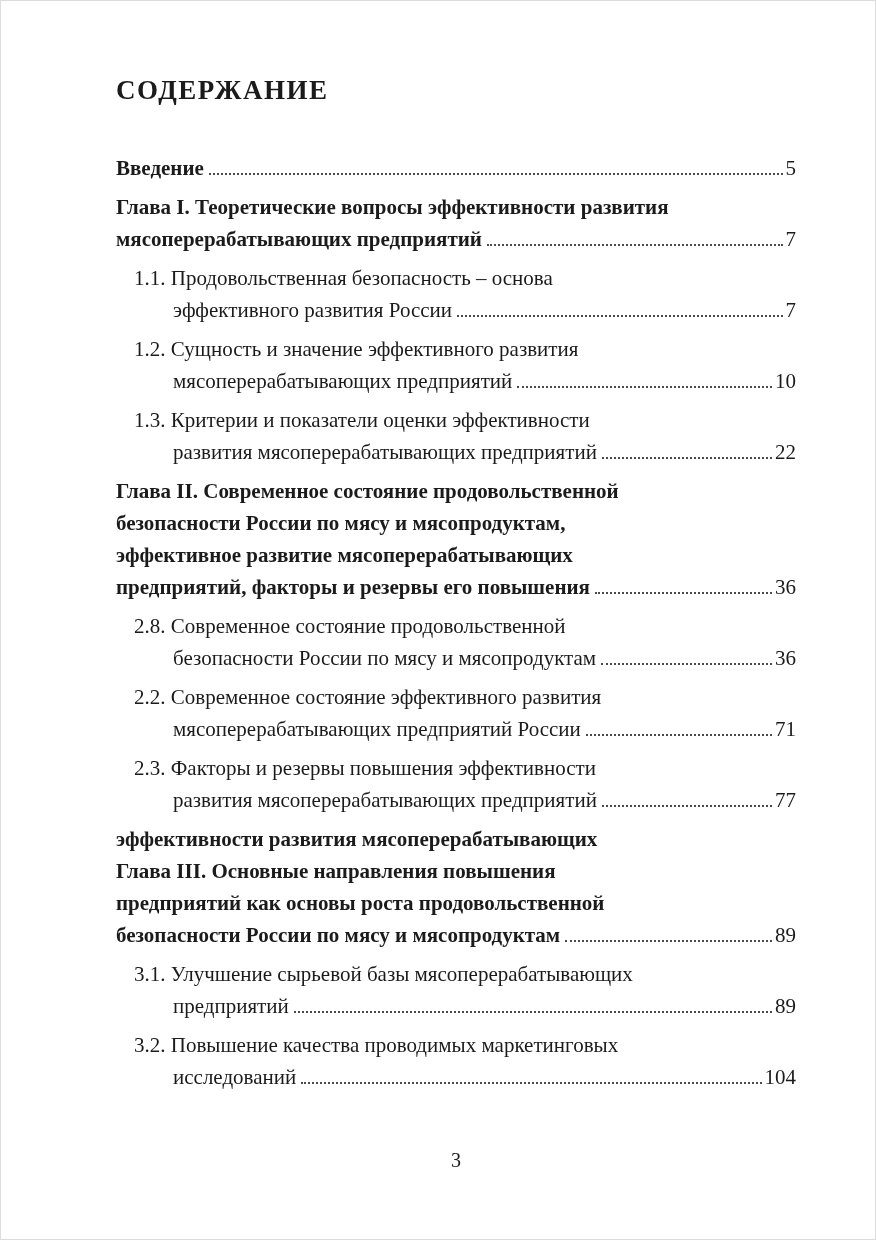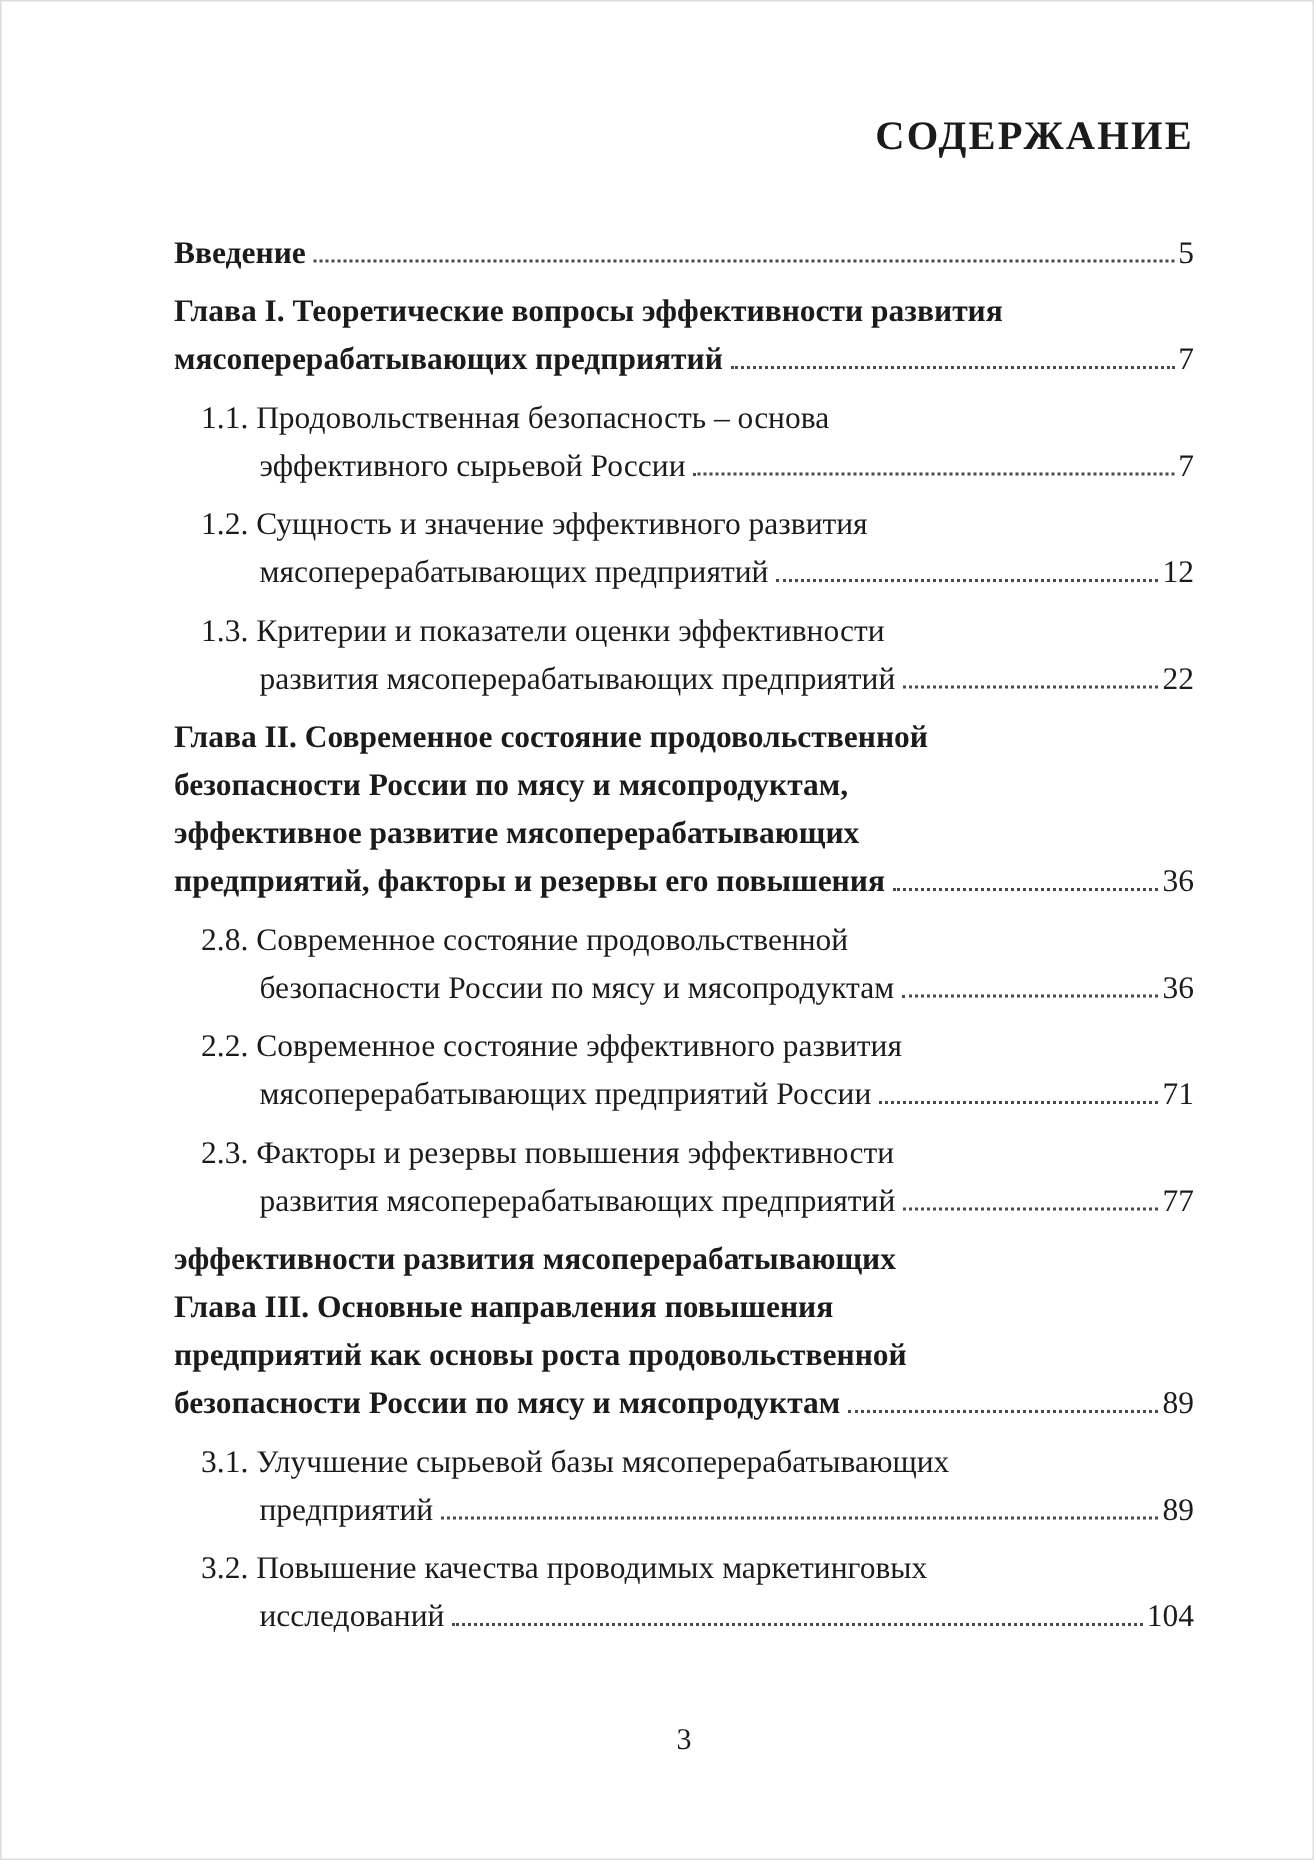--- a/index.html
+++ b/index.html
@@ -17,21 +17,21 @@
   .content {
     position: absolute;
     left: 115px;
     top: 74px;
     width: 680px;
   }
   .doc-title {
     font-size: 27px;
     font-weight: 700;
     letter-spacing: 1.5px;
-    text-align: right;
+    text-align: left;
     margin: 0 0 46px 0;
   }
   .toc { display: block; }
   .entry {
     font-size: 21px;
     line-height: 32px;
     margin: 0 0 7px 0;
     font-weight: 400;
   }
   .entry.intro { font-weight: 700; }
@@ -79,31 +79,31 @@
         <div class="line first"><span class="line-text">Глава I. Теоретические вопросы эффективности развития</span></div>
         <div class="line cont last">
           <span class="line-text">мясоперерабатывающих предприятий</span>
           <span class="leader"></span>
           <span class="pagenum">7</span>
         </div>
       </div>
       <div class="entry section">
         <div class="line first"><span class="line-text">1.1. Продовольственная безопасность – основа</span></div>
         <div class="line cont last">
-          <span class="line-text">эффективного сырьевой России</span>
+          <span class="line-text">эффективного развития России</span>
           <span class="leader"></span>
           <span class="pagenum">7</span>
         </div>
       </div>
       <div class="entry section">
         <div class="line first"><span class="line-text">1.2. Сущность и значение эффективного развития</span></div>
         <div class="line cont last">
           <span class="line-text">мясоперерабатывающих предприятий</span>
           <span class="leader"></span>
-          <span class="pagenum">12</span>
+          <span class="pagenum">10</span>
         </div>
       </div>
       <div class="entry section">
         <div class="line first"><span class="line-text">1.3. Критерии и показатели оценки эффективности</span></div>
         <div class="line cont last">
           <span class="line-text">развития мясоперерабатывающих предприятий</span>
           <span class="leader"></span>
           <span class="pagenum">22</span>
         </div>
       </div>

